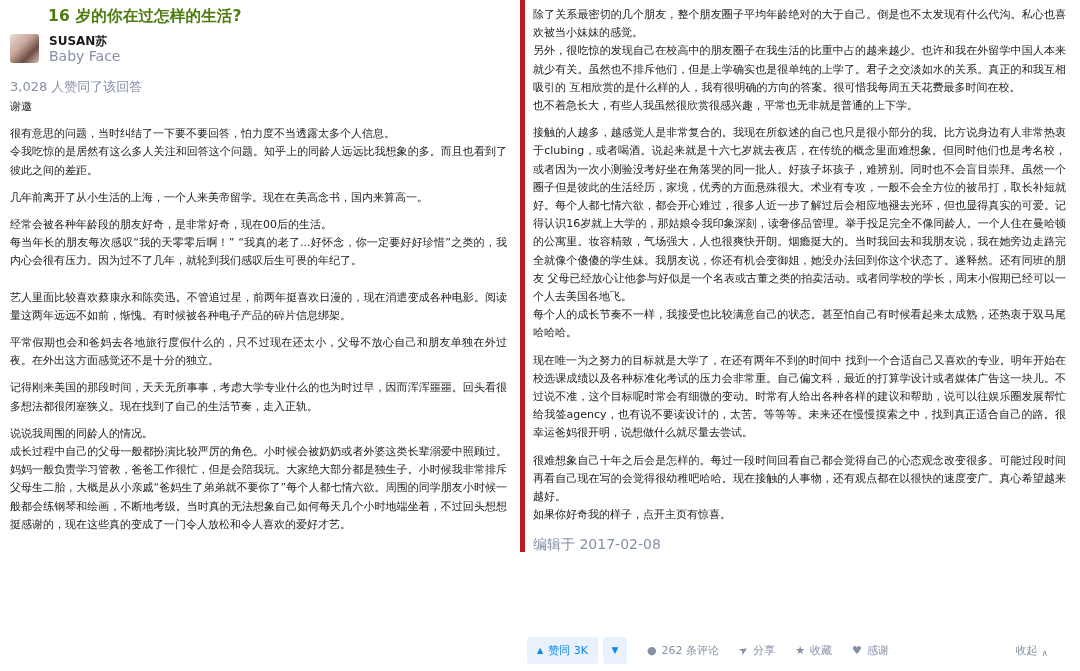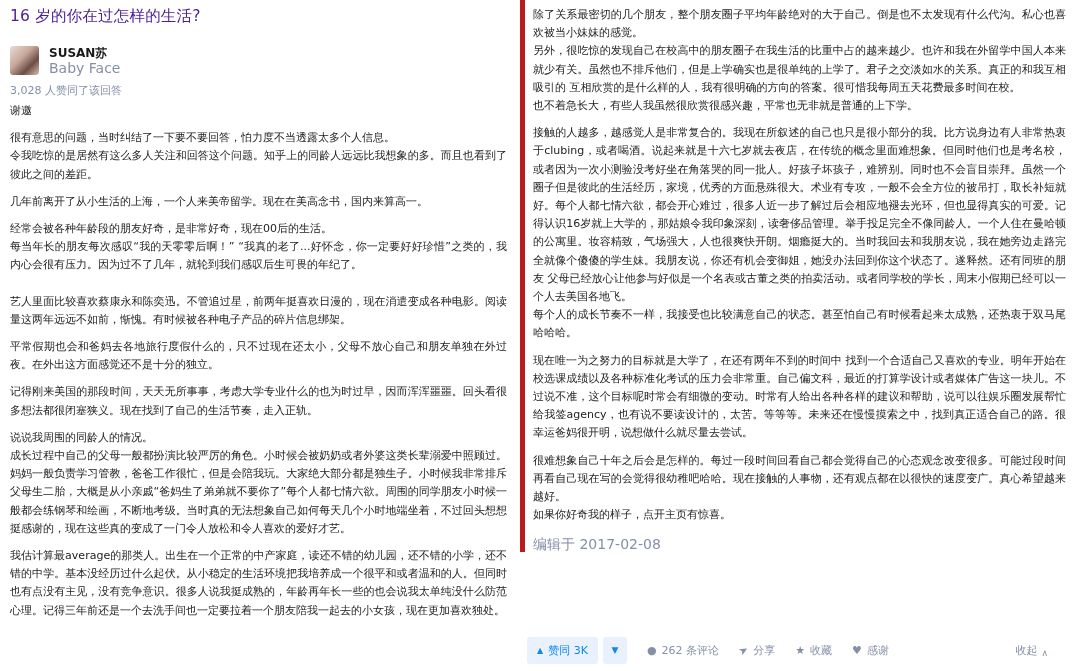--- a/index.html
+++ b/index.html
@@ -1,28 +1,28 @@
 <!DOCTYPE html>
 <html><head>
   <meta charset="utf-8">
   <style>
     * { box-sizing: border-box; margin: 0; padding: 0; }
     html, body { width: 1080px; height: 671px; overflow: hidden; background: #ffffff; }
     body { font-family: "DejaVu Sans", "Liberation Sans", sans-serif; color: #1a1a1a; position: relative; }
     .col { position: absolute; top: 0; }
     .col-left { left: 0; width: 515px; padding: 6px 8px 0 10px; }
     .col-right { left: 520px; width: 560px; padding: 6px 14px 0 8px; border-left: 5px solid #b91c1c; }
-    .title { font-size: 15.5px; font-weight: normal; line-height: 20px; color: #4c1d95; letter-spacing: 0.2px; }
-    .author { display: flex; align-items: flex-start; margin-top: 20px; }
+    .title { font-size: 15.5px; font-weight: bold; line-height: 20px; color: #4d7c0f; letter-spacing: 0.2px; margin-left: 38px; }
+    .author { display: flex; align-items: flex-start; margin-top: 8px; }
     .avatar { width: 29px; height: 29px; border-radius: 3px;
       background: linear-gradient(135deg, #e9dcd6 0%, #c9a89c 40%, #6d4d44 70%, #d7c2b9 100%); flex: none; }
     .author-info { margin-left: 10px; }
     .author-name { font-size: 12px; font-weight: bold; line-height: 15px; color: #1a1a1a; }
     .author-bio { font-size: 14px; line-height: 15px; color: #8590a6; }
-    .votes-line { font-size: 11px; color: #8590a6; line-height: 14px; margin-top: 8px; }
+    .votes-line { font-size: 13px; color: #8590a6; line-height: 14px; margin-top: 16px; }
     .para { font-size: 11px; line-height: 18.2px; color: #222; text-align: justify; }
     .gap { height: 9px; }
     .edited { font-size: 14px; color: #8590a6; line-height: 16px; margin-top: 12px; }
     .actions { position: absolute; left: 527px; top: 636px; width: 545px; height: 28px; display: flex; align-items: center; font-size: 11px; color: #8590a6; }
     .vote-up { background: #e8f1fc; color: #0f88eb; height: 27px; padding: 0 10px; border-radius: 3px; display: flex; align-items: center; }
     .vote-down { background: #e8f1fc; color: #0f88eb; height: 27px; width: 24px; margin-left: 5px; border-radius: 3px; display: flex; align-items: center; justify-content: center; font-size: 9px; }
     .tri { font-size: 8px; margin-right: 5px; }
     .act { display: flex; align-items: center; margin-left: 20px; }
     .act .ic { margin-right: 5px; font-size: 11px; color: #8590a6; }
     .collapse { margin-left: auto; margin-right: 24px; display: flex; align-items: flex-end; }
@@ -55,21 +55,20 @@
       <div class="gap"></div>
       <p class="para">艺人里面比较喜欢蔡康永和陈奕迅。不管追过星，前两年挺喜欢日漫的，现在消遣变成各种电影。阅读量这两年远远不如前，惭愧。有时候被各种电子产品的碎片信息绑架。</p>
       <div class="gap"></div>
       <p class="para">平常假期也会和爸妈去各地旅行度假什么的，只不过现在还太小，父母不放心自己和朋友单独在外过夜。在外出这方面感觉还不是十分的独立。</p>
       <div class="gap"></div>
       <p class="para">记得刚来美国的那段时间，天天无所事事，考虑大学专业什么的也为时过早，因而浑浑噩噩。回头看很多想法都很闭塞狭义。现在找到了自己的生活节奏，走入正轨。</p>
       <div class="gap"></div>
       <p class="para">说说我周围的同龄人的情况。</p>
       <p class="para">成长过程中自己的父母一般都扮演比较严厉的角色。小时候会被奶奶或者外婆这类长辈溺爱中照顾过。妈妈一般负责学习管教，爸爸工作很忙，但是会陪我玩。大家绝大部分都是独生子。小时候我非常排斥父母生二胎，大概是从小亲戚“爸妈生了弟弟就不要你了”每个人都七情六欲。周围的同学朋友小时候一般都会练钢琴和绘画，不断地考级。当时真的无法想象自己如何每天几个小时地端坐着，不过回头想想挺感谢的，现在这些真的变成了一门令人放松和令人喜欢的爱好才艺。</p>
       <div class="gap"></div>
-      <p class="para">我估计算最average的那类人。出生在一个正常的中产家庭，读还不错的幼儿园，还不错的小学，还不错的中学。基本没经历过什么起伏。从小稳定的生活环境把我培养成一个很平和或者温和的人。但同时也有点没有主见，没有竞争意识。很多人说我挺成熟的，年龄再年长一些的也会说我太单纯没什么防范心理。记得三年前还是一个去洗手间也一定要拉着一个朋友陪我一起去的小女孩，现在更加喜欢独处。</p>
     </div>
 </div>
 
 <div class="col col-right">
   <div id="right-body">
       <p class="para">除了关系最密切的几个朋友，整个朋友圈子平均年龄绝对的大于自己。倒是也不太发现有什么代沟。私心也喜欢被当小妹妹的感觉。</p>
       <p class="para">另外，很吃惊的发现自己在校高中的朋友圈子在我生活的比重中占的越来越少。也许和我在外留学中国人本来就少有关。虽然也不排斥他们，但是上学确实也是很单纯的上学了。君子之交淡如水的关系。真正的和我互相吸引的 互相欣赏的是什么样的人，我有很明确的方向的答案。很可惜我每周五天花费最多时间在校。</p>
       <p class="para">也不着急长大，有些人我虽然很欣赏很感兴趣，平常也无非就是普通的上下学。</p>
       <div class="gap"></div>
       <p class="para">接触的人越多，越感觉人是非常复合的。我现在所叙述的自己也只是很小部分的我。比方说身边有人非常热衷于clubing，或者喝酒。说起来就是十六七岁就去夜店，在传统的概念里面难想象。但同时他们也是考名校，或者因为一次小测验没考好坐在角落哭的同一批人。好孩子坏孩子，难辨别。同时也不会盲目崇拜。虽然一个圈子但是彼此的生活经历，家境，优秀的方面悬殊很大。术业有专攻，一般不会全方位的被吊打，取长补短就好。每个人都七情六欲，都会开心难过，很多人近一步了解过后会相应地褪去光环，但也显得真实的可爱。记得认识16岁就上大学的，那姑娘令我印象深刻，读奢侈品管理。举手投足完全不像同龄人。一个人住在曼哈顿的公寓里。妆容精致，气场强大，人也很爽快开朗。烟瘾挺大的。当时我回去和我朋友说，我在她旁边走路完全就像个傻傻的学生妹。我朋友说，你还有机会变御姐，她没办法回到你这个状态了。遂释然。还有同班的朋友 父母已经放心让他参与好似是一个名表或古董之类的拍卖活动。或者同学校的学长，周末小假期已经可以一个人去美国各地飞。</p>

